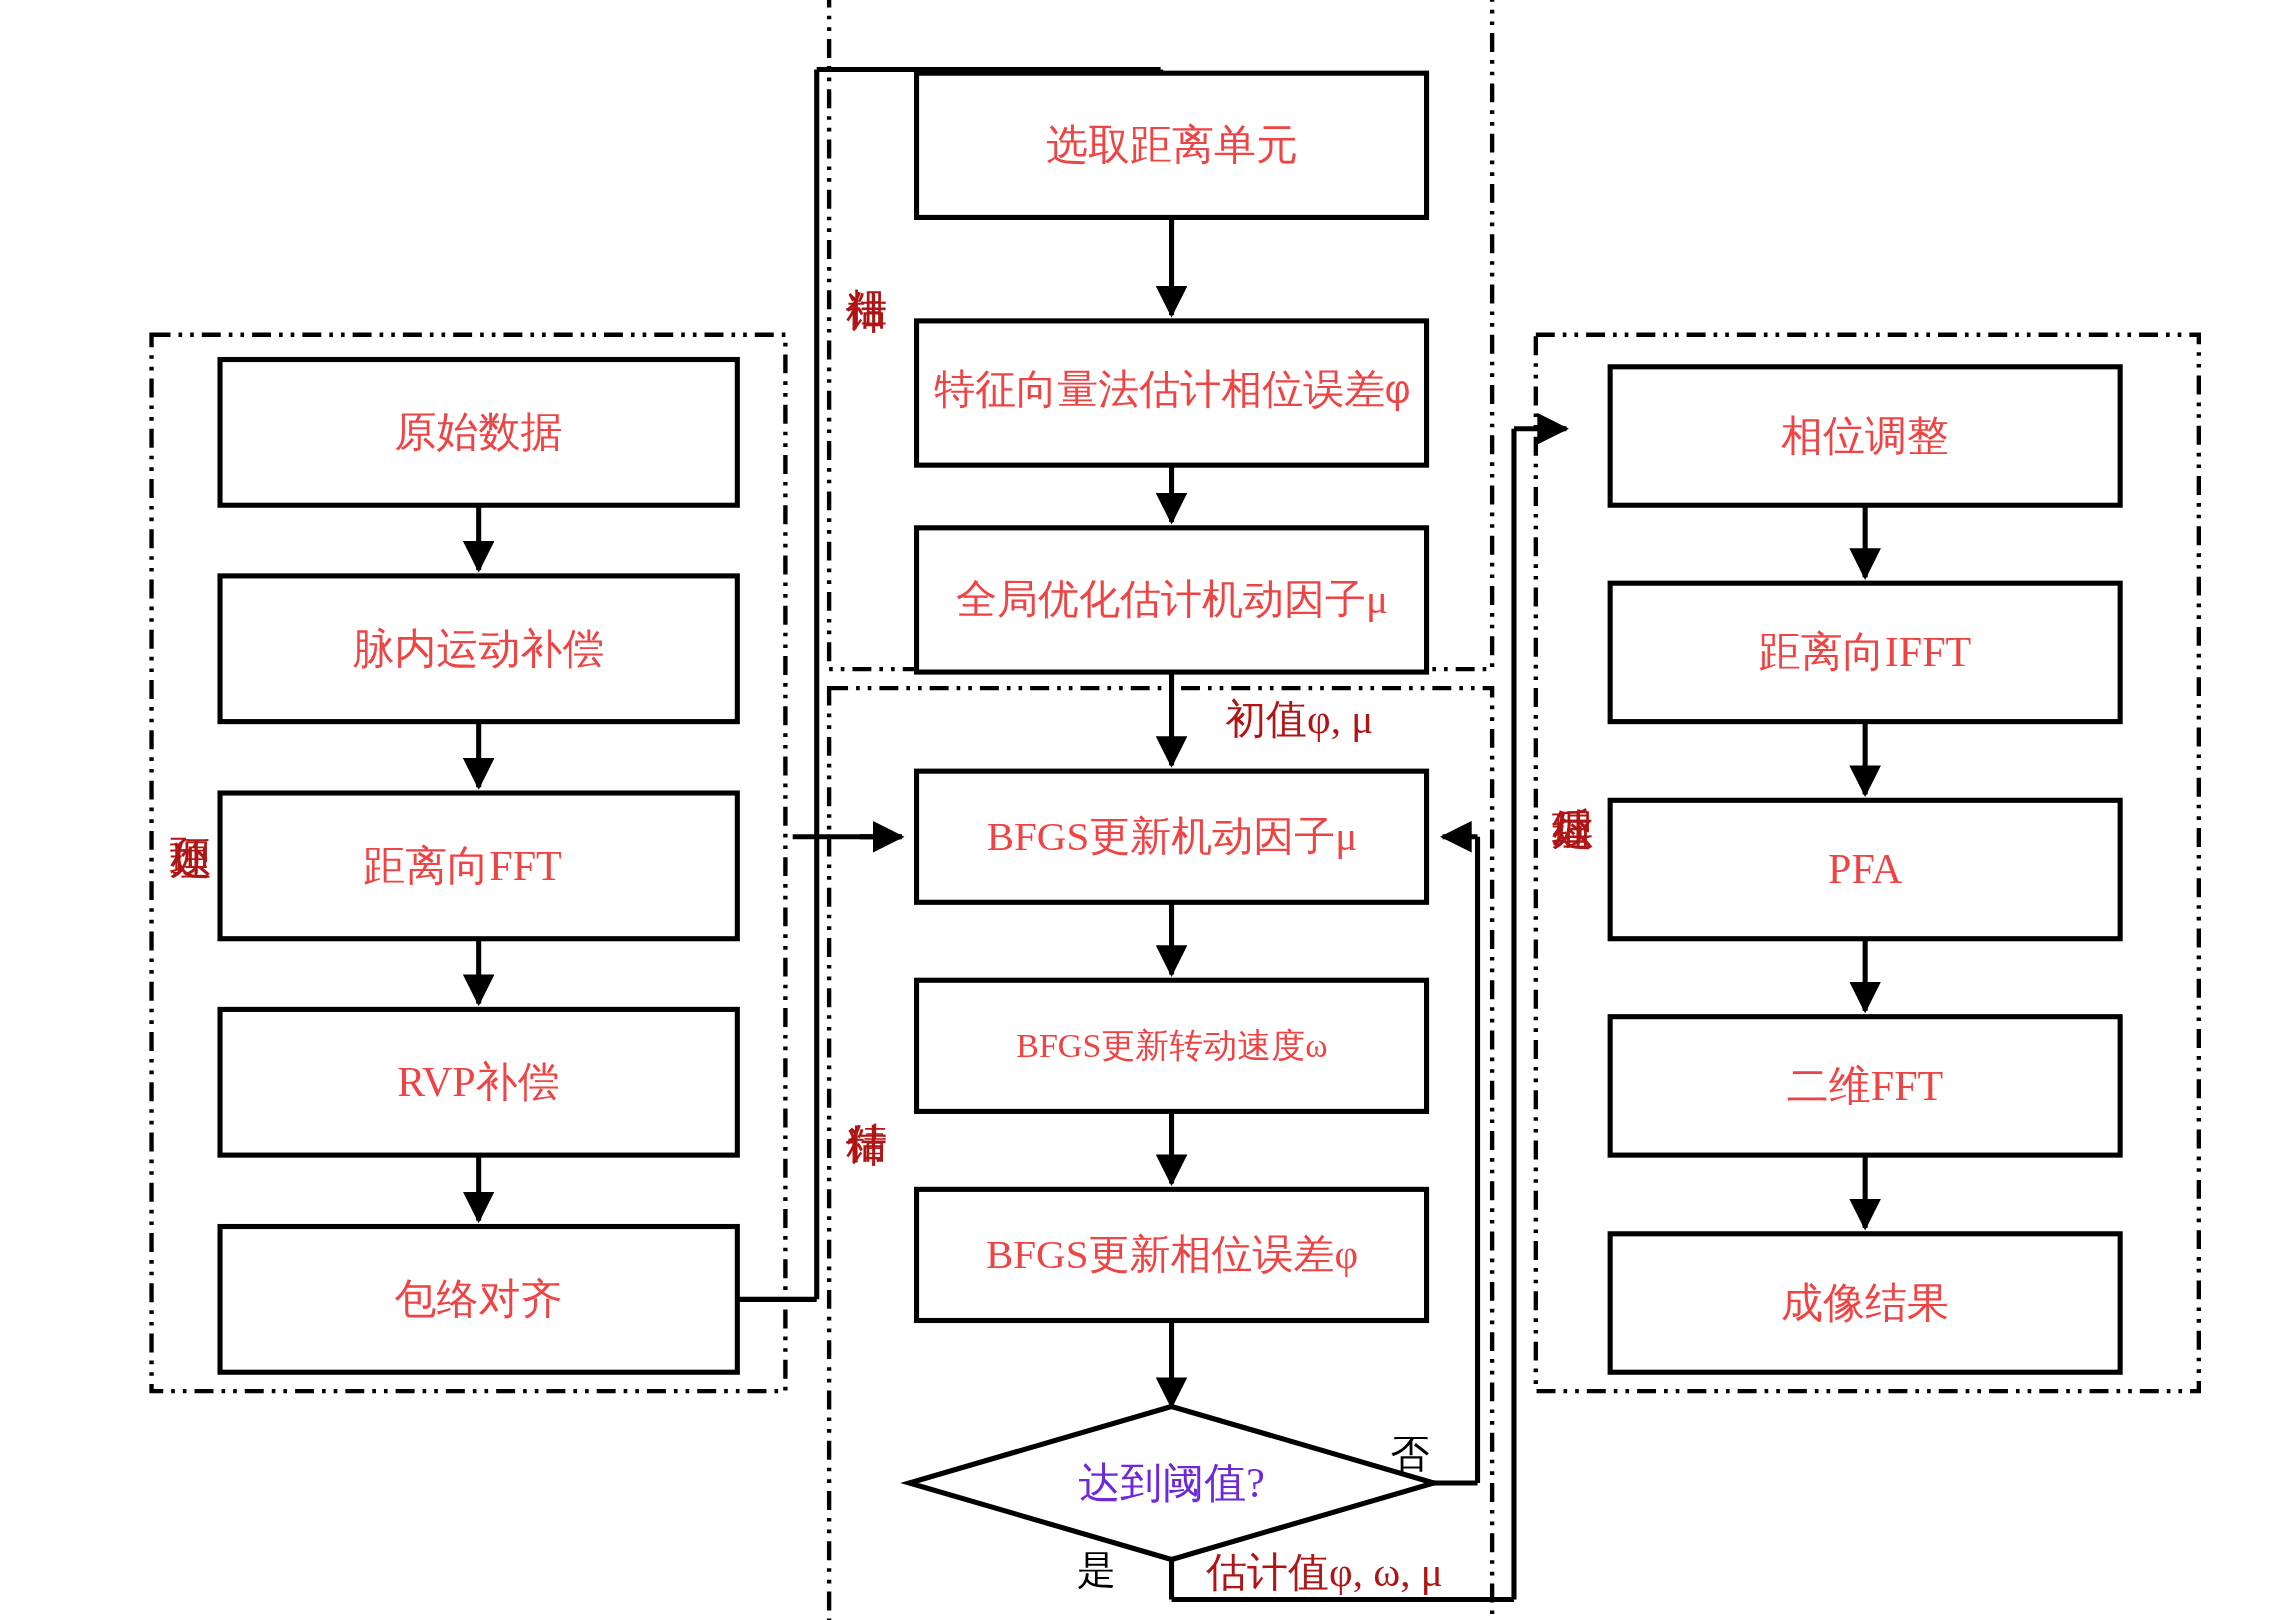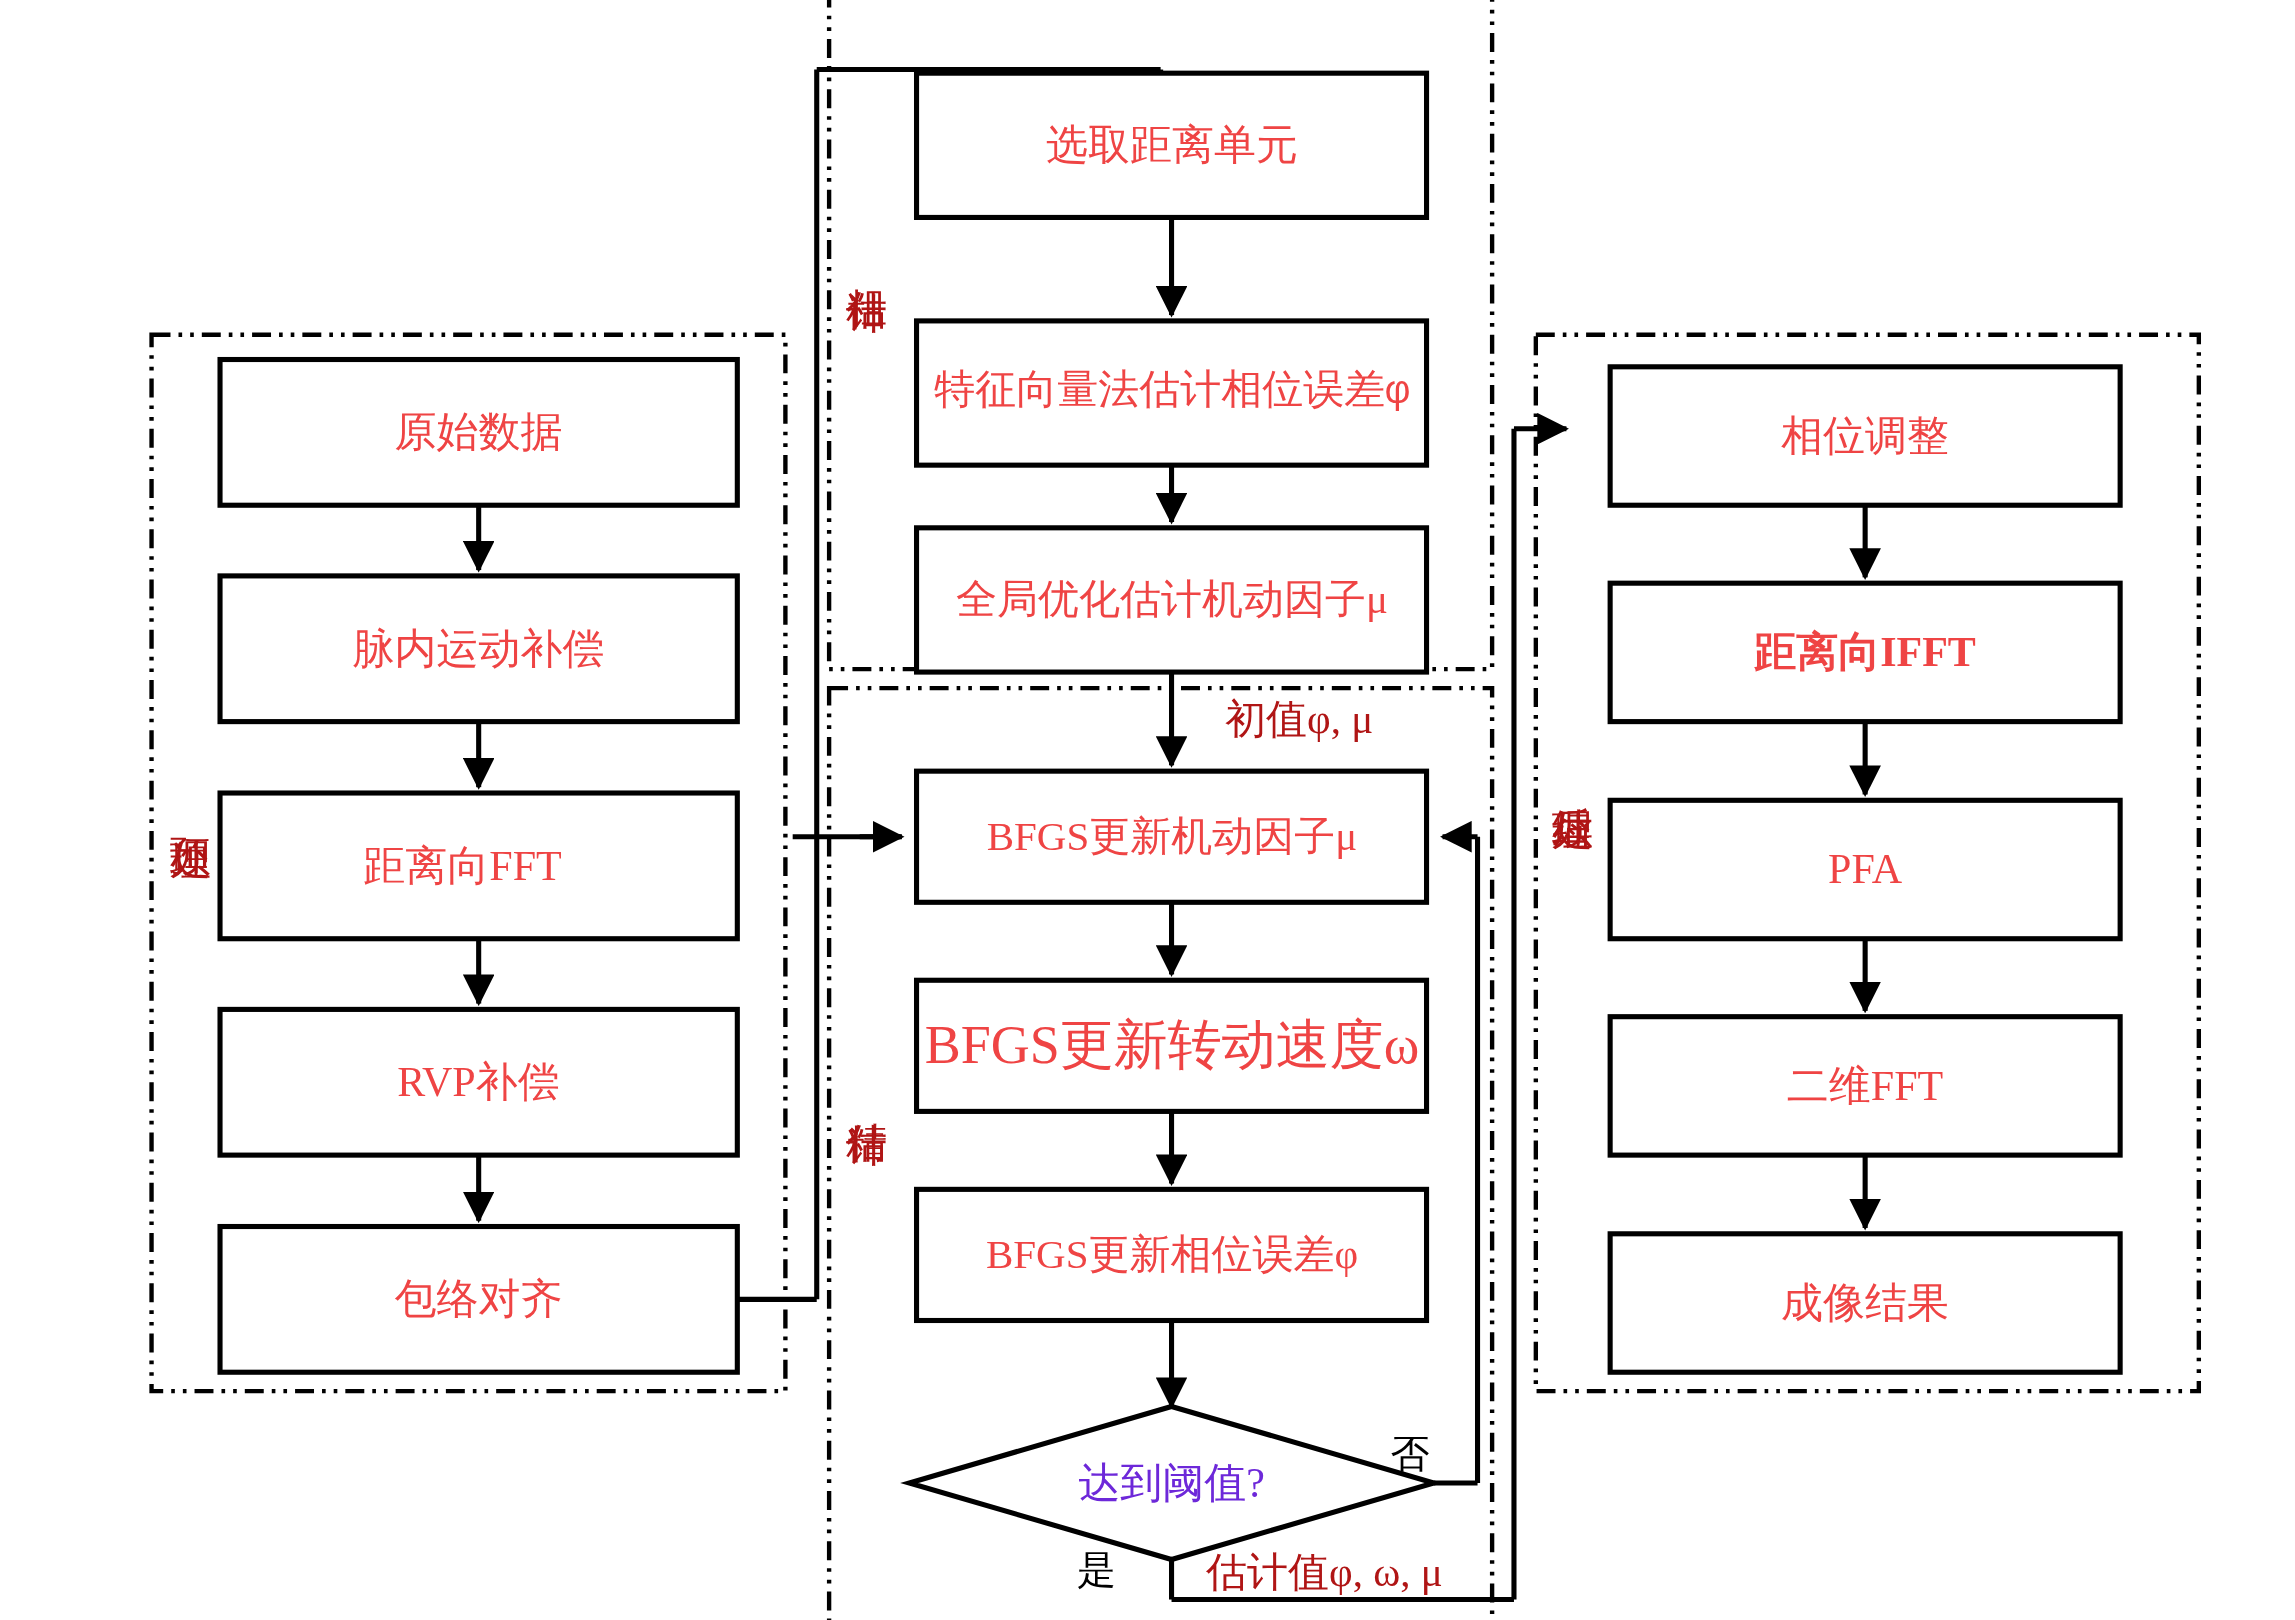--- a/index.html
+++ b/index.html
@@ -133,26 +133,26 @@
   <div class="node-label" style="left:220px;top:576px;width:517px;height:146px;">脉内运动补偿</div>
   <div class="node-label" style="left:204px;top:793px;width:517px;height:146px;">距离向FFT</div>
   <div class="node-label" style="left:220px;top:1009px;width:517px;height:146px;">RVP补偿</div>
   <div class="node-label" style="left:220px;top:1226px;width:517px;height:146px;">包络对齐</div>
 
   <div class="node-label" style="left:917px;top:73px;width:510px;height:144px;">选取距离单元</div>
   <div class="node-label" style="left:917px;top:321px;width:510px;height:144px;font-size:41px;font-family:Liberation Mono, monospace;">特征向量法估计相位误差φ</div>
   <div class="node-label" style="left:917px;top:528px;width:510px;height:144px;font-size:41px;">全局优化估计机动因子μ</div>
 
   <div class="node-label" style="left:917px;top:771px;width:510px;height:131px;font-size:41px;">BFGS更新机动因子μ</div>
-  <div class="node-label" style="left:917px;top:980px;width:510px;height:131px;font-size:54px;">BFGS更新转动速度ω</div>
+  <div class="node-label" style="left:917px;top:980px;width:510px;height:131px;font-size:34px;">BFGS更新转动速度ω</div>
   <div class="node-label" style="left:917px;top:1189px;width:510px;height:131px;font-size:41px;">BFGS更新相位误差φ</div>
   <div class="node-label" style="left:953px;top:1432px;width:437px;height:102px;color:#6d28d9;">达到阈值?</div>
 
   <div class="node-label" style="left:1610px;top:367px;width:510px;height:138px;">相位调整</div>
-  <div class="node-label" style="left:1610px;top:583px;width:510px;height:138px;font-weight:bold;">距离向IFFT</div>
+  <div class="node-label" style="left:1610px;top:583px;width:510px;height:138px;">距离向IFFT</div>
   <div class="node-label" style="left:1610px;top:800px;width:510px;height:138px;">PFA</div>
   <div class="node-label" style="left:1610px;top:1017px;width:510px;height:138px;">二维FFT</div>
   <div class="node-label" style="left:1610px;top:1234px;width:510px;height:138px;">成像结果</div>
 
   <div class="red-vert" style="left:169px;top:805px;">预处理</div>
   <div class="red-vert" style="left:845px;top:257px;">粗估计</div>
   <div class="red-vert" style="left:845px;top:1090px;">精估计</div>
   <div class="red-vert" style="left:1551px;top:774px;">后续处理</div>
 
   <div class="red-horiz" style="left:1202px;top:692px;margin-left:23px;">初值φ, μ</div>

